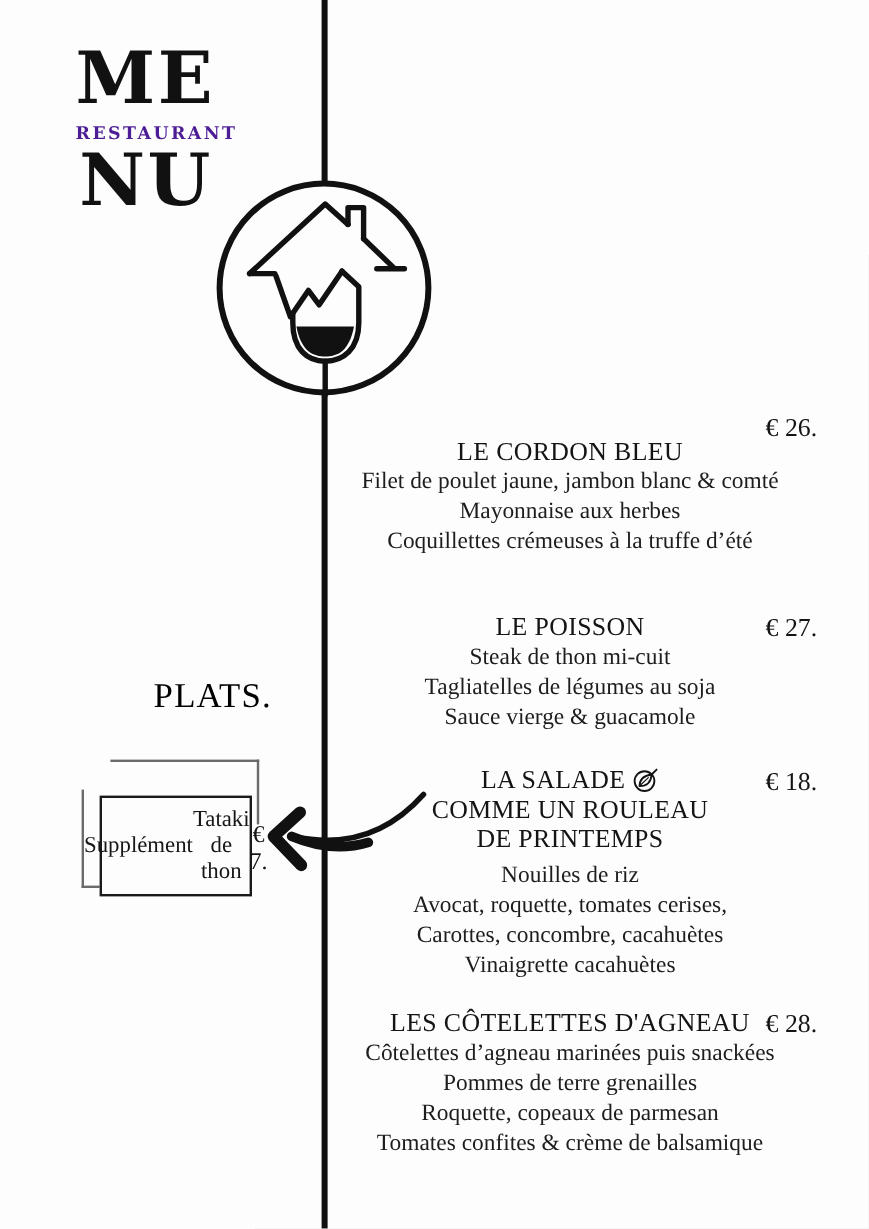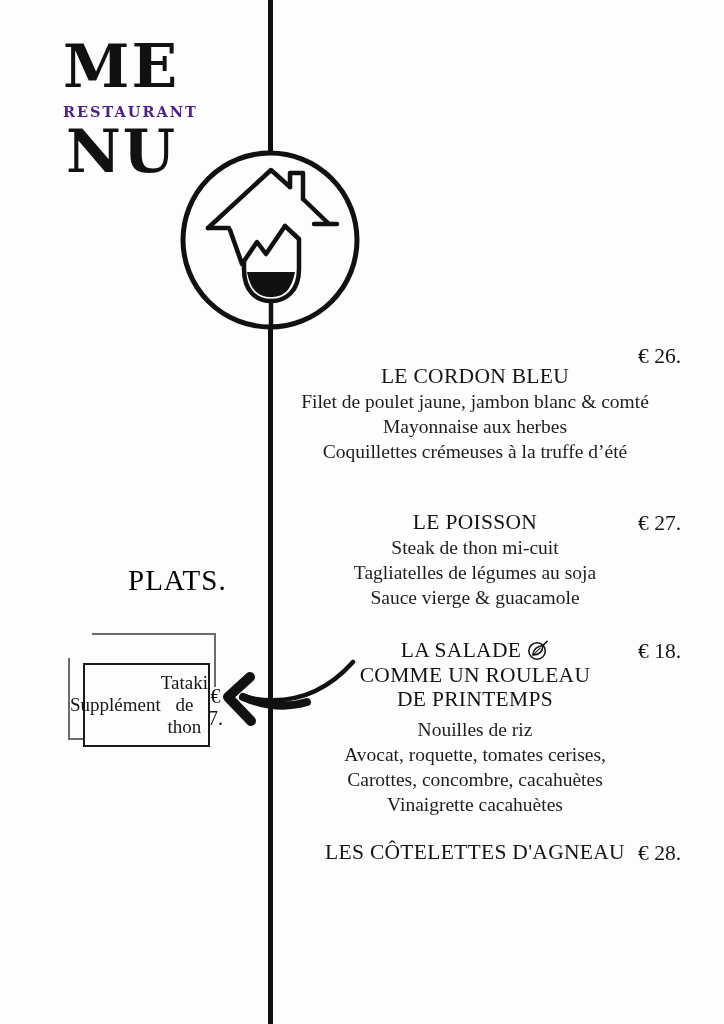--- a/index.html
+++ b/index.html
@@ -118,16 +118,22 @@
       <div>Nouilles de riz</div>
       <div>Avocat, roquette, tomates cerises,</div>
       <div>Carottes, concombre, cacahuètes</div>
       <div>Vinaigrette cacahuètes</div>
     </div>
   </div>
   <div class="price" id="price-3">€ 18.</div>
 
   <div class="menu-item" id="item-4">
     <div class="title">LES CÔTELETTES D'AGNEAU</div>
+    <div class="desc">
+      <div>Côtelettes d’agneau marinées puis snackées</div>
+      <div>Pommes de terre grenailles</div>
+      <div>Roquette, copeaux de parmesan</div>
+      <div>Tomates confites &amp; crème de balsamique</div>
+    </div>
   </div>
   <div class="price" id="price-4">€ 28.</div>
 
 </div>
 
 </body></html>

